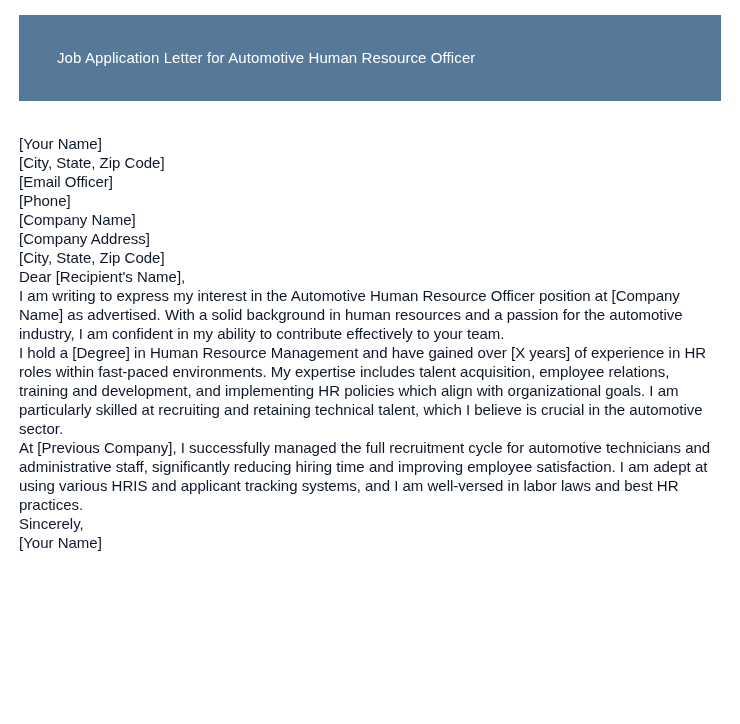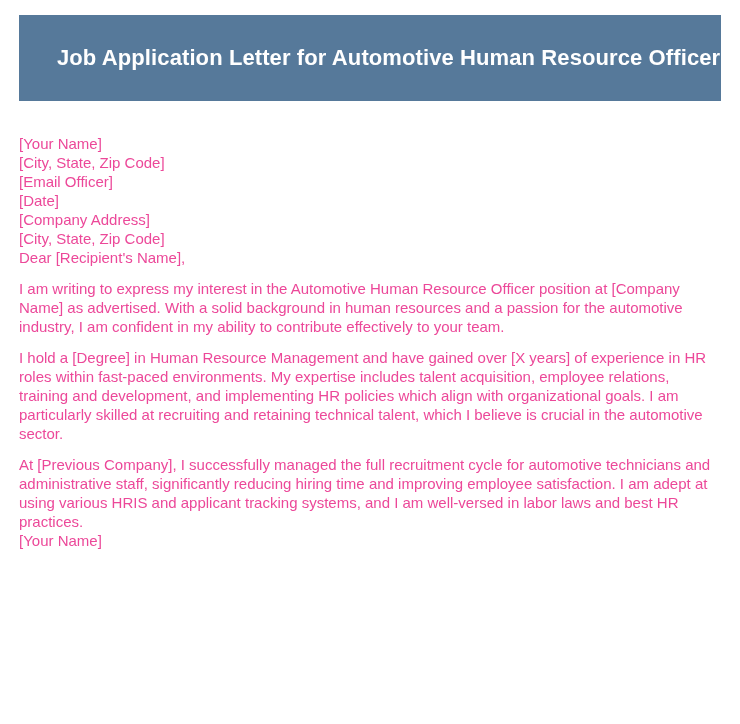--- a/index.html
+++ b/index.html
@@ -31,22 +31,22 @@
     height: 86px;
     background: #56799a;
     display: flex;
     align-items: center;
     box-sizing: border-box;
     padding-left: 38px;
     padding-right: 20px;
   }
   #title-banner .banner-title {
     color: #ffffff;
-    font-size: 22px;
-    font-weight: bold;
+    font-size: 15px;
+    font-weight: normal;
     line-height: 1.2;
     letter-spacing: 0.1px;
     white-space: nowrap;
   }
 
   
   #letter-body {
     position: absolute;
     left: 19px;
     top: 134px;
@@ -54,55 +54,56 @@
     color: #58595b;
     font-size: 15px;
     line-height: 19px;
   }
   #letter-body .line,
   #letter-body .para {
     margin: 0;
     padding: 0;
     font-size: 15px;
     line-height: 19px;
-    color: #ec4899;
+    color: #0f172a;
     text-align: left;
   }
   #letter-body .para {
     max-width: 700px;
-    margin-top: 12px;
   }
 </style>
 </head>
 <body>
 
 <div id="document-page">
 
   <div id="title-banner">
     <div class="banner-title">Job Application Letter for Automotive Human Resource Officer</div>
   </div>
 
   <div id="letter-body">
 
     <div>
       <div class="line">[Your Name]</div>
       <div class="line">[City, State, Zip Code]</div>
       <div class="line">[Email Officer]</div>
     </div>
 
-    <div class="line">[Date]</div>
+    <div class="line">[Phone]</div>
 
     <div>
+      <div class="line">[Company Name]</div>
       <div class="line">[Company Address]</div>
       <div class="line">[City, State, Zip Code]</div>
     </div>
 
     <div class="line">Dear [Recipient's Name],</div>
 
     <p class="para">I am writing to express my interest in the Automotive Human Resource Officer position at [Company Name] as advertised. With a solid background in human resources and a passion for the automotive industry, I am confident in my ability to contribute effectively to your team.</p>
     <p class="para">I hold a [Degree] in Human Resource Management and have gained over [X years] of experience in HR roles within fast-paced environments. My expertise includes talent acquisition, employee relations, training and development, and implementing HR policies which align with organizational goals. I am particularly skilled at recruiting and retaining technical talent, which I believe is crucial in the automotive sector.</p>
     <p class="para">At [Previous Company], I successfully managed the full recruitment cycle for automotive technicians and administrative staff, significantly reducing hiring time and improving employee satisfaction. I am adept at using various HRIS and applicant tracking systems, and I am well-versed in labor laws and best HR practices.</p>
 
+    <div class="line">Sincerely,</div>
     <div class="line">[Your Name]</div>
 
   </div>
 
 </div>
 
 </body></html>

